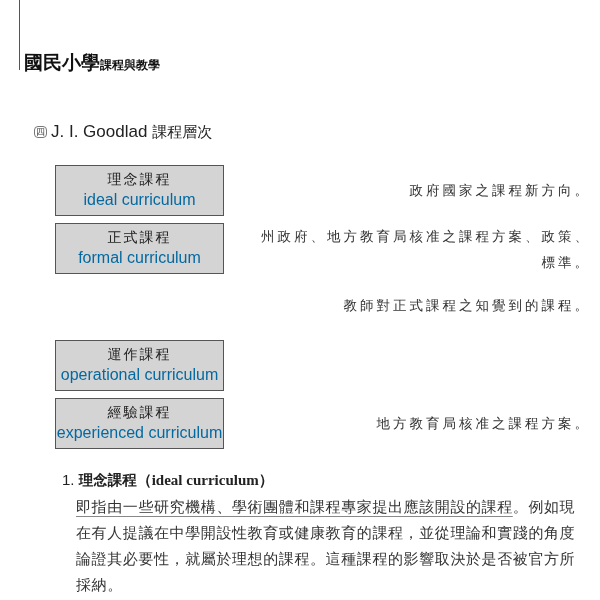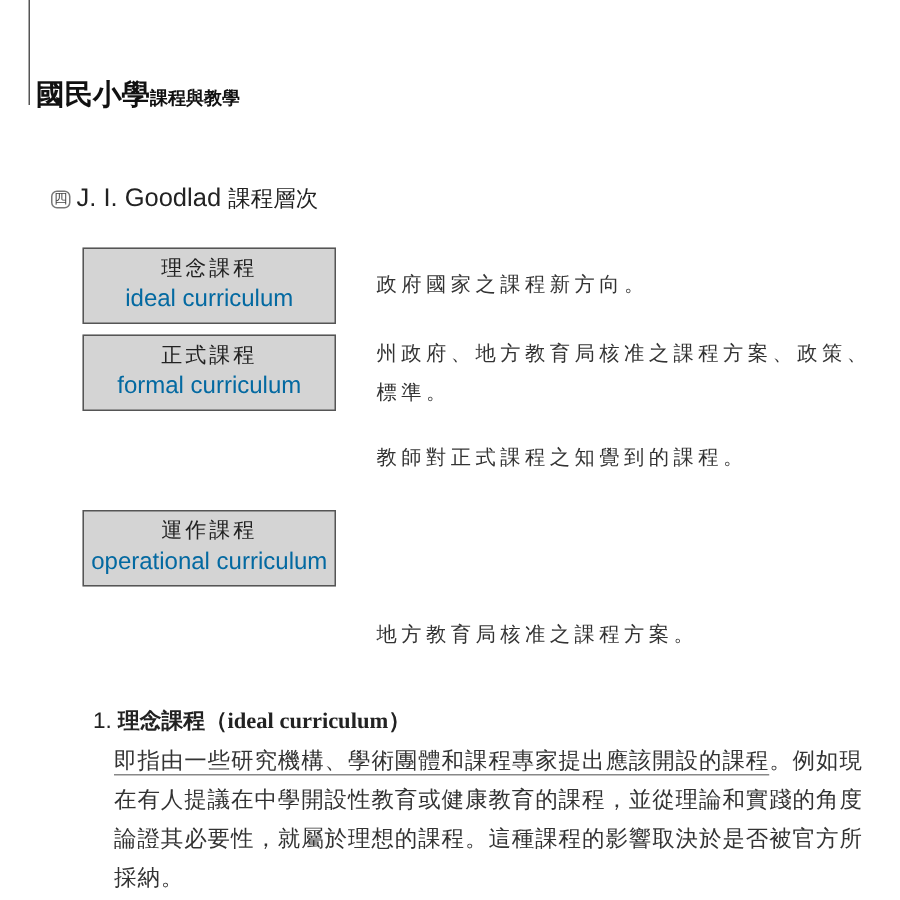--- a/index.html
+++ b/index.html
@@ -12,21 +12,21 @@
     .section-title { position: absolute; left: 34px; top: 122px; white-space: nowrap; }
     .sec-num { font-family: "DejaVu Sans", sans-serif; font-size: 9px; color: #444; border: 1px solid #777; border-radius: 4px; padding: 0 1px; margin-right: 4px; vertical-align: 2px;}
     .sec-en { font-family: "Liberation Sans", sans-serif; font-size: 17px; color: #222; }
     .sec-zh { font-family: "DejaVu Sans", sans-serif; font-weight: normal; font-size: 15px; color: #222; }
     .level-row { position: absolute; left: 55px; width: 545px; height: 51px; }
     .level-box { position: absolute; left: 0; top: 0; width: 167px; height: 49px; background: #d4d4d4;
                  border: 1px solid #555; text-align: center; }
     .lb-zh { font-family: "DejaVu Serif", serif; font-size: 14px; color: #222; margin-top: 3px; line-height: 20px; letter-spacing: 2px;}
     .lb-en { font-family: Liberation Sans, sans-serif; font-size: 16px; color: #0369a1; line-height: 22px; }
     .level-desc { position: absolute; left: 196px; top: 0; width: 340px; font-family: "DejaVu Serif", serif;
-                  font-size: 13.5px; color: #333; letter-spacing: 3px; line-height: 26px; }
+                  font-size: 13.5px; color: #333; letter-spacing: 3px; line-height: 26px; text-align: right; }
     .item-heading { position: absolute; left: 62px; top: 470px; white-space: nowrap; }
     .ih-num { font-family: "Liberation Sans", sans-serif; font-size: 15px; color: #222; }
     .ih-zh { font-family: "DejaVu Sans", sans-serif; font-weight: bold; font-size: 14.5px; color: #222; }
     .ih-en { font-family: "Liberation Serif", serif; font-weight: bold; font-size: 15px; color: #222; }
     .body-para { position: absolute; left: 76px; top: 494px; width: 510px; font-family: "DejaVu Sans", sans-serif;
                  font-size: 15px; color: #333; line-height: 26px; letter-spacing: 0.6px; }
     .underlined { text-decoration: underline; text-decoration-color: #888; text-underline-offset: 4px; }
   </style>
 </head>
 <body>
@@ -62,20 +62,24 @@
 </div>
 
 <div class="level-row" style="top:340px">
   <div class="level-box">
     <div class="lb-zh">運作課程</div>
     <div class="lb-en">operational curriculum</div>
   </div>
 </div>
 
 <div class="level-row" style="top:398px">
+  <div class="level-box">
+    <div class="lb-zh">經驗課程</div>
+    <div class="lb-en">experienced curriculum</div>
+  </div>
   <div class="level-desc" style="top:12px">地方教育局核准之課程方案。</div>
 </div>
 
 <div class="item-heading">
   <span class="ih-num">1. </span><span class="ih-zh">理念課程</span><span class="ih-en">（ideal curriculum）</span>
 </div>
 
 <div class="body-para">
   <span class="underlined">即指由一些研究機構、學術團體和課程專家提出應該開設的課程</span><span>。例如現在有人提議在中學開設性教育或健康教育的課程，並從理論和實踐的角度論證其必要性，就屬於理想的課程。這種課程的影響取決於是否被官方所採納。</span>
 </div>

